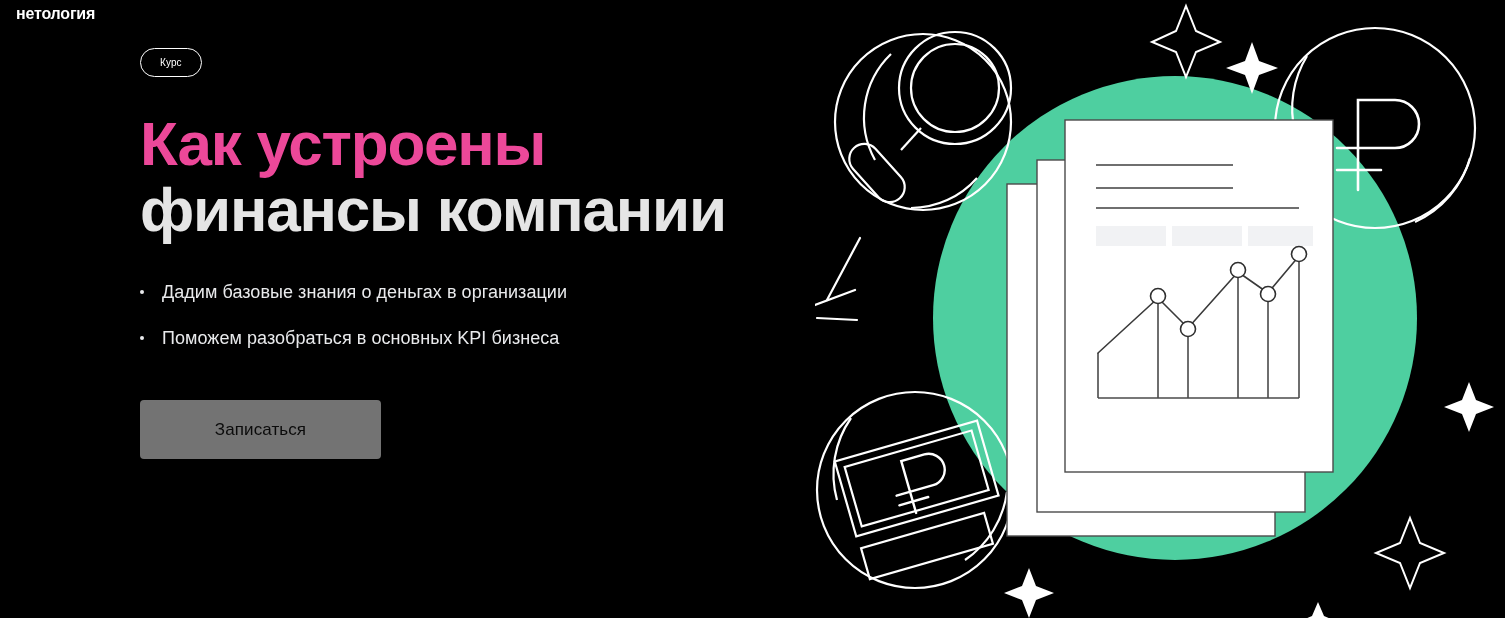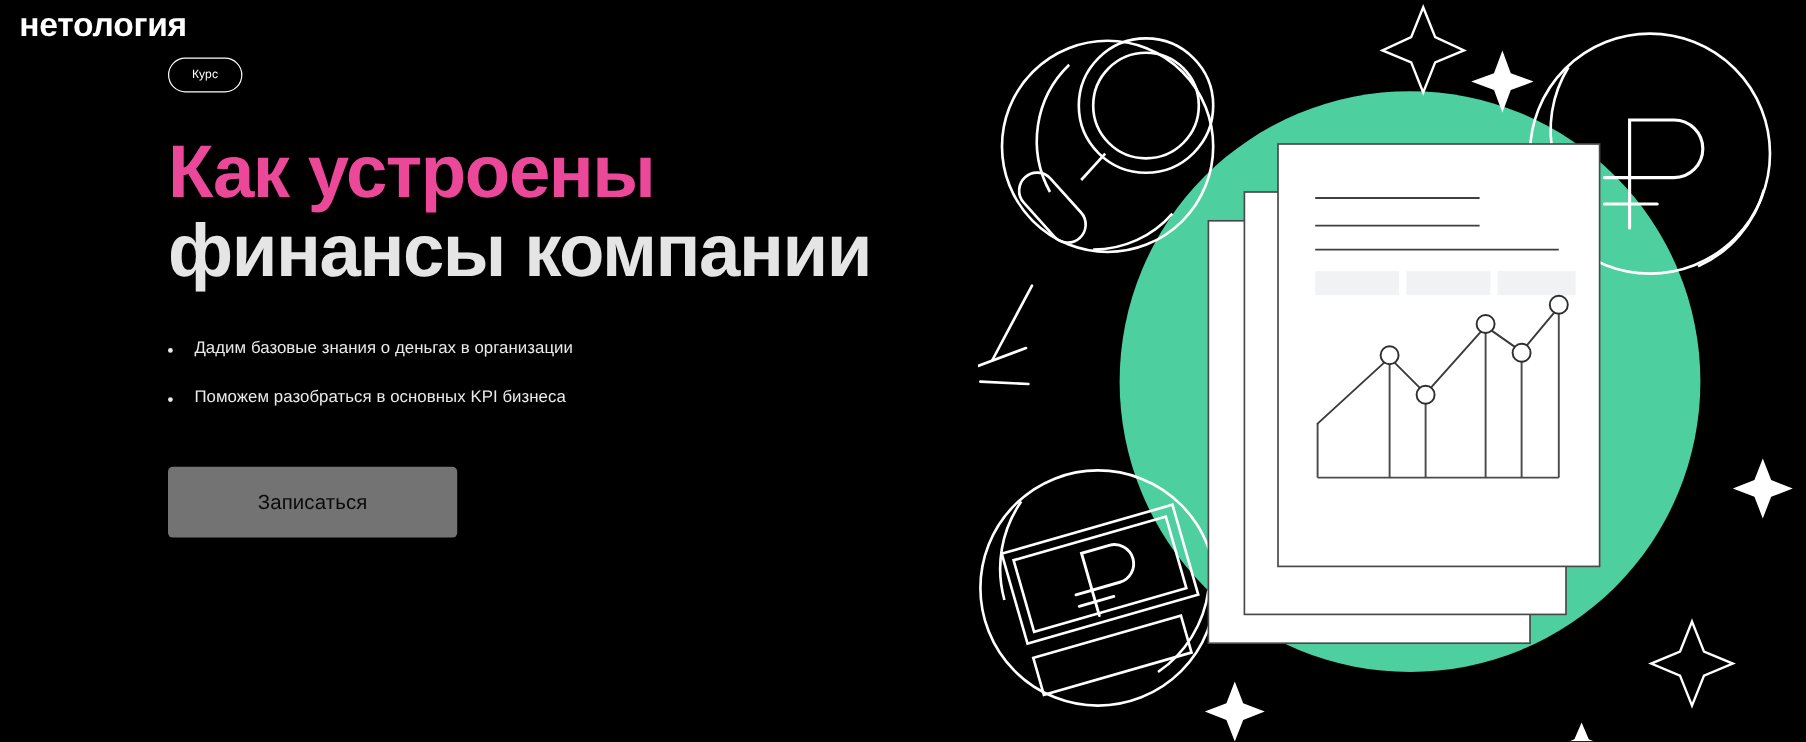--- a/index.html
+++ b/index.html
@@ -24,21 +24,21 @@
     height: 618px;
     background: #000000;
     overflow: hidden;
   }
 
   
   .logo {
     position: absolute;
     left: 16px;
     top: 4px;
-    font-size: 28px;
+    font-size: 16px;
     font-weight: 700;
     letter-spacing: -0.2px;
     color: #ffffff;
     line-height: 1.2;
     z-index: 30;
   }
 
   
   .content {
     position: absolute;
@@ -74,21 +74,21 @@
   .headline .l1 { display:block; color:#ec4899; }
   .headline .l2 { display:block; color:#e5e5e5; }
 
   .bullets {
     margin-top: 36px;
     list-style: none;
   }
   .bullets li {
     position: relative;
     padding-left: 22px;
-    font-size: 14px;
+    font-size: 18px;
     line-height: 1.35;
     color: #e9eaec;
     margin-bottom: 22px;
     letter-spacing: 0.05px;
   }
   .bullets li:last-child { margin-bottom: 0; }
   .bullets li .dot {
     position: absolute;
     left: 0;
     top: 10px;

